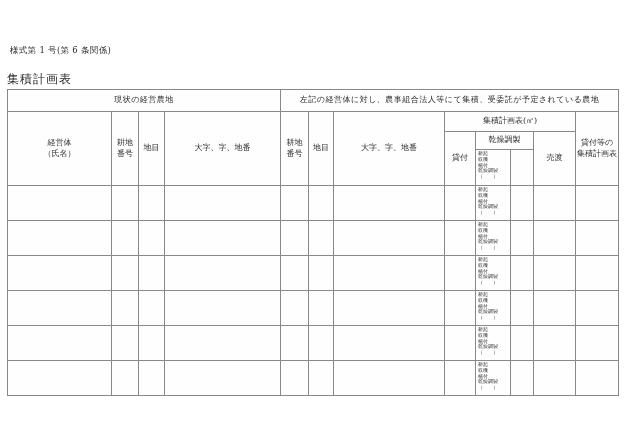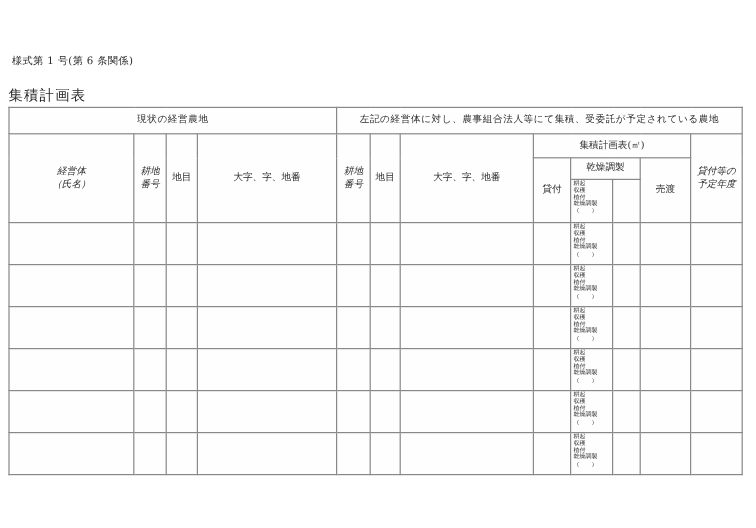--- a/index.html
+++ b/index.html
@@ -48,21 +48,21 @@
   .plan-table td {
     border: 1px solid #888888;
     padding: 0 1px;
     text-align: center;
     vertical-align: middle;
     font-size: 8px;
     line-height: 1.35;
     overflow: hidden;
     background: #fefefe;
   }
-  .pre { white-space: pre-line; font-style: italic; }
+  .pre { white-space: pre-line; }
   tr.r-group  { height: 22px; }
   tr.r-kubun  { height: 20px; }
   tr.r-jyutaku{ height: 18px; }
   tr.r-worksub{ height: 36px; }
   tr.r-data   { height: 35px; }
   td.worklist {
     text-align: left;
     vertical-align: top;
     padding: 1px 2px;
     font-size: 5px;
@@ -109,21 +109,21 @@
       <td rowspan="3" class="pre">耕地
 番号</td>
       <td rowspan="3">地目</td>
       <td rowspan="3">大字、字、地番</td>
       <td rowspan="3" class="pre">耕地
 番号</td>
       <td rowspan="3">地目</td>
       <td rowspan="3">大字、字、地番</td>
       <td colspan="4">集積計画表(㎡)</td>
       <td rowspan="3" class="pre">貸付等の
-予定年度</td>
+集積計画表</td>
     </tr>
     <tr class="r-jyutaku">
       <td rowspan="2">貸付</td>
       <td colspan="2">乾燥調製</td>
       <td rowspan="2">売渡</td>
     </tr>
     <tr class="r-worksub">
       <td class="worklist">耕起
 収穫
 植付

